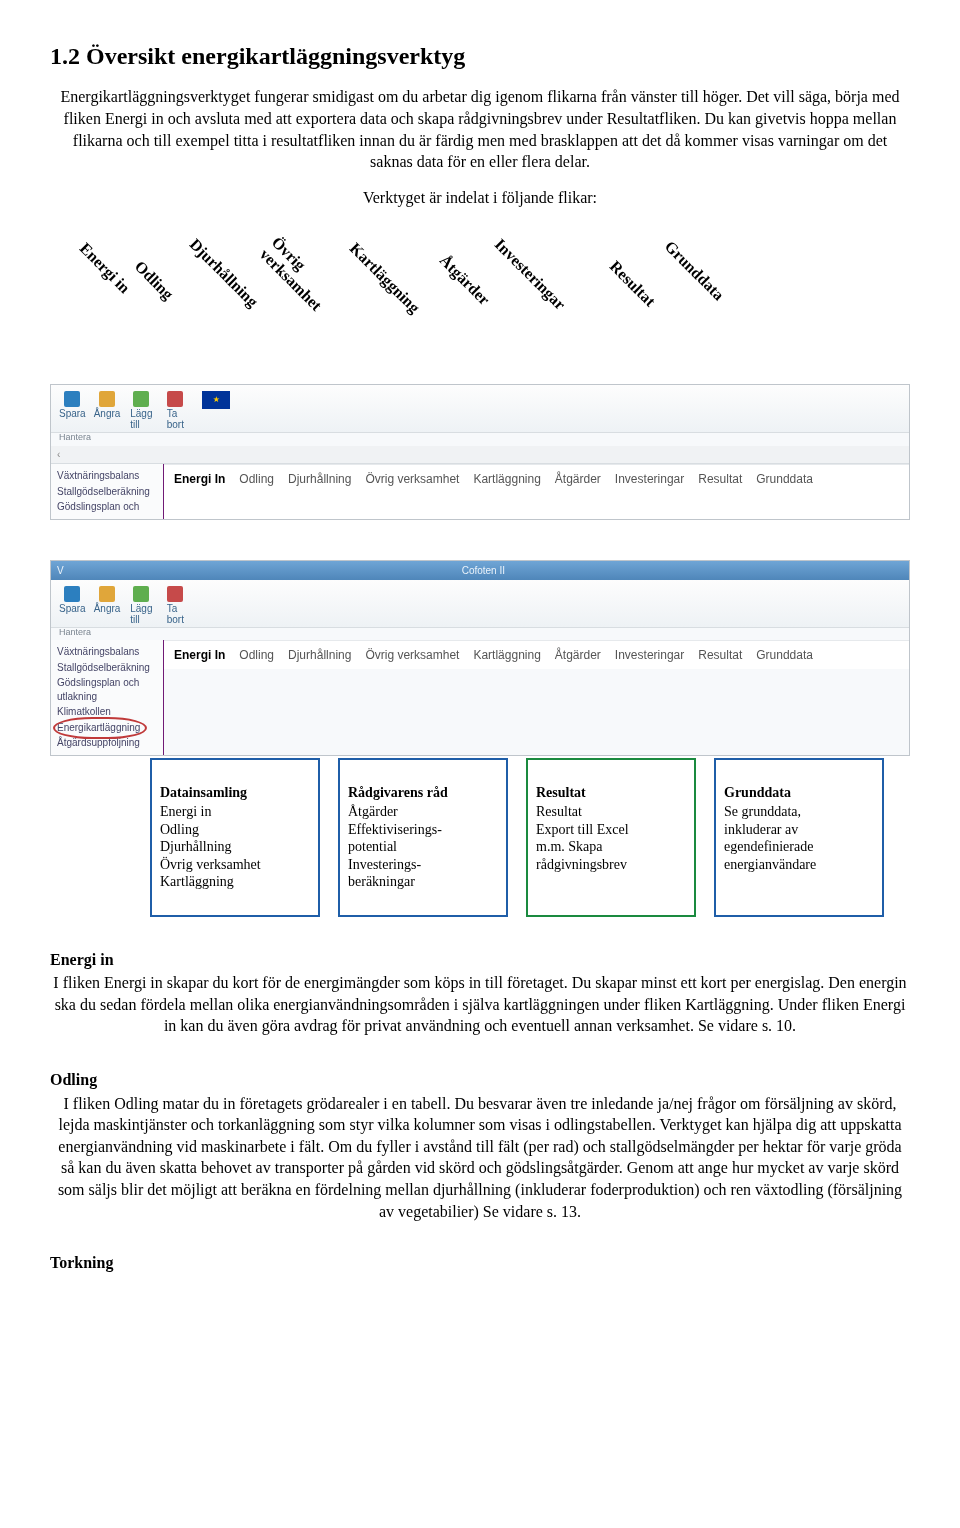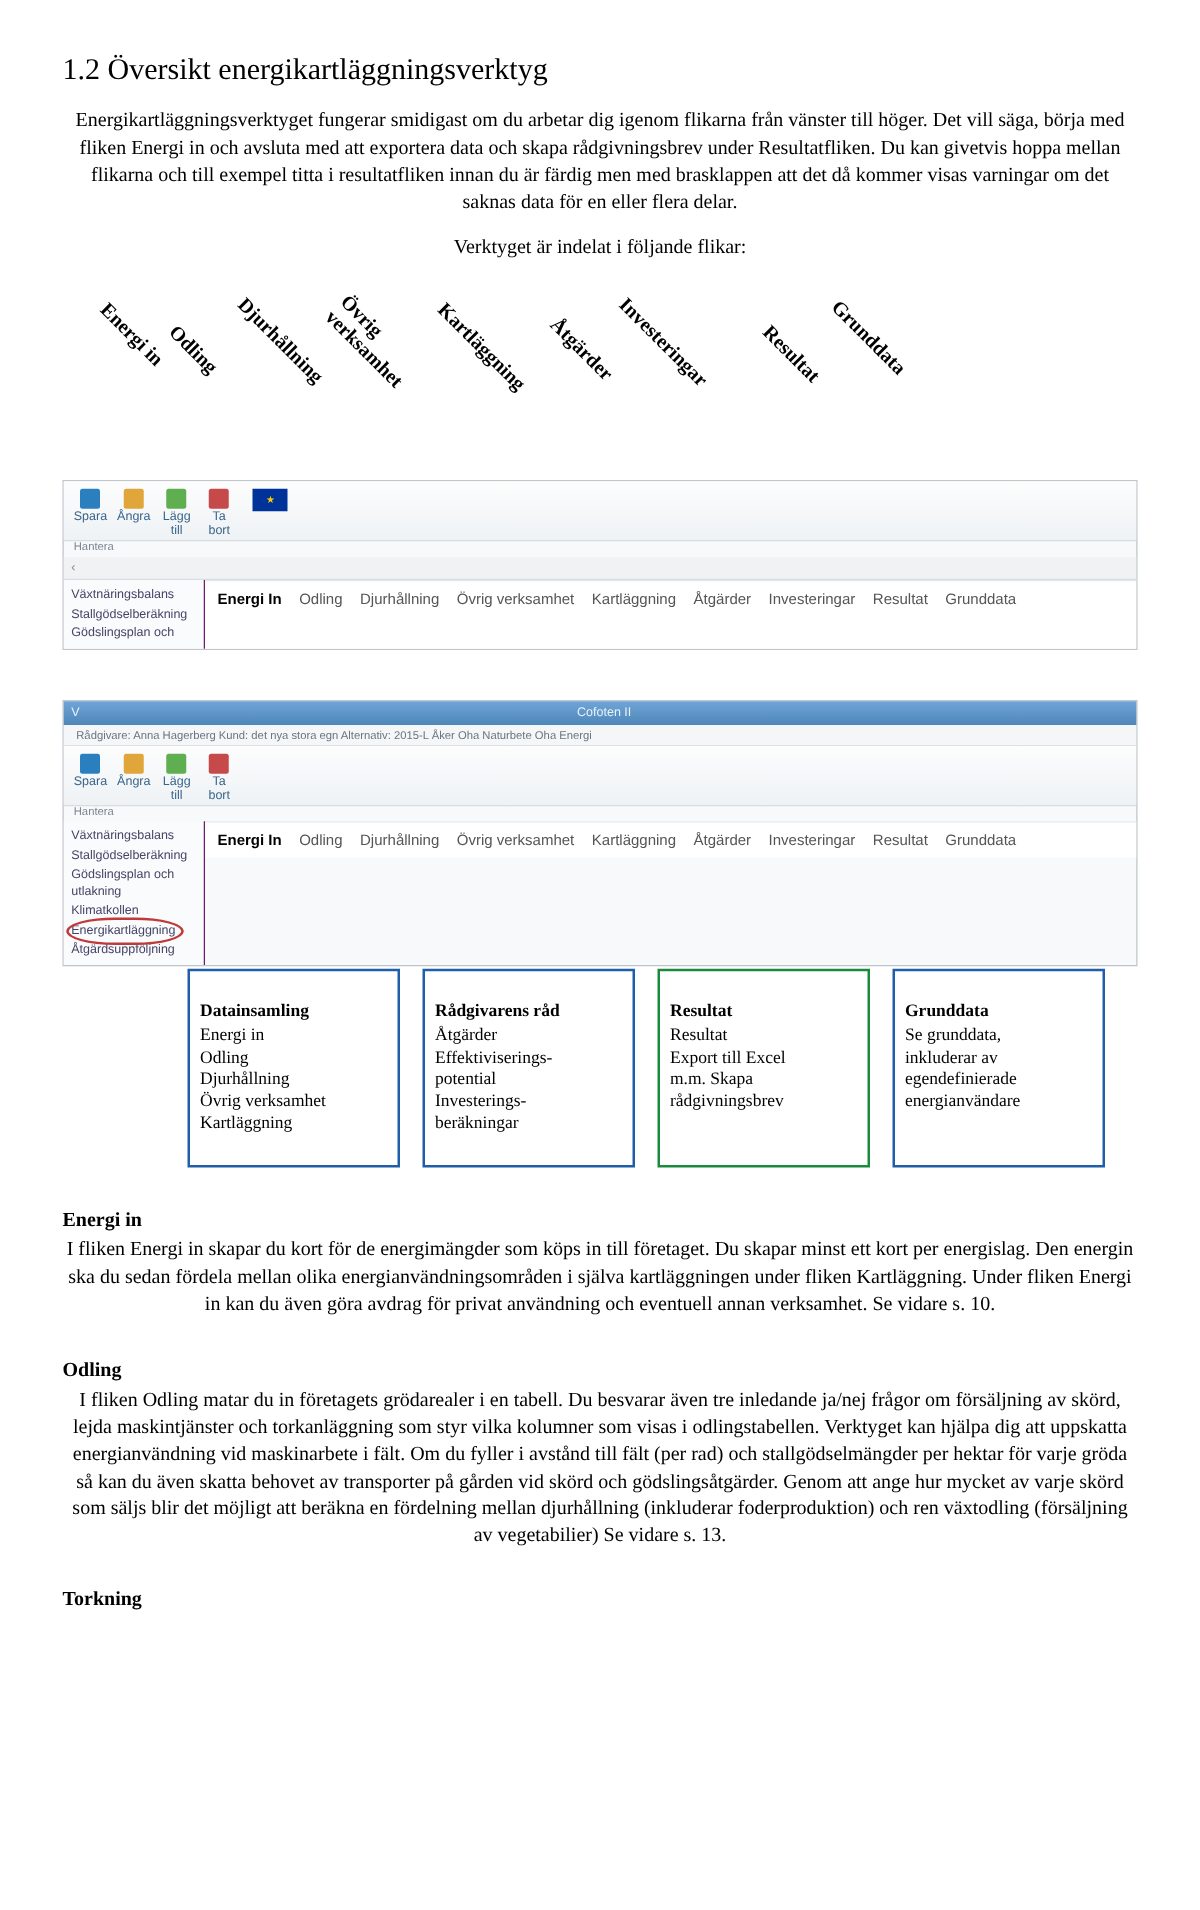--- a/index.html
+++ b/index.html
@@ -7,21 +7,21 @@
     font-size: 16px;
     color: #000;
     margin: 0;
     padding: 40px 50px;
     width: 860px;
     background: #fff;
     line-height: 1.35;
   }
   h2 {
     font-size: 24px;
-    font-weight: normal;
+    font-weight: bold;
     margin: 0 0 14px 0;
   }
   p {
     margin: 0 0 14px 0;
     text-align: center;
     font-family: Liberation Serif, serif;
   }
 
   
   .diagram-area {
@@ -65,21 +65,20 @@
   }
   .ribbon-btn {
     display: flex;
     flex-direction: column;
     align-items: center;
     gap: 2px;
     font-size: 10px;
     line-height: 1.05;
     color: #39648a;
     min-width: 26px;
-    text-align: center;
   }
   .ribbon-icon {
     width: 16px;
     height: 16px;
     border-radius: 2px;
   }
   .icon-save { background: #2c7fbf; }
   .icon-undo { background: #e0a63a; }
   .icon-add  { background: #5fae4f; }
   .icon-del  { background: #c64a4a; }
@@ -267,21 +266,20 @@
       </div>
     </div>
   </div>
 
   <div class="toolbar toolbar2">
     <div class="titlebar">
       <span>V</span>
       <span>Cofoten II</span>
       <span> </span>
     </div>
-    <div class="crumb">Rådgivare: Anna Hagerberg  Kund: det nya stora egn  Alternativ: 2015-L Åker Oha Naturbete Oha    Energi</div>
     <div class="ribbon-row">
       <div class="ribbon-btn">
         <div class="ribbon-icon icon-save"></div>
         <span>Spara</span>
       </div>
       <div class="ribbon-btn">
         <div class="ribbon-icon icon-undo"></div>
         <span>Ångra</span>
       </div>
       <div class="ribbon-btn">

